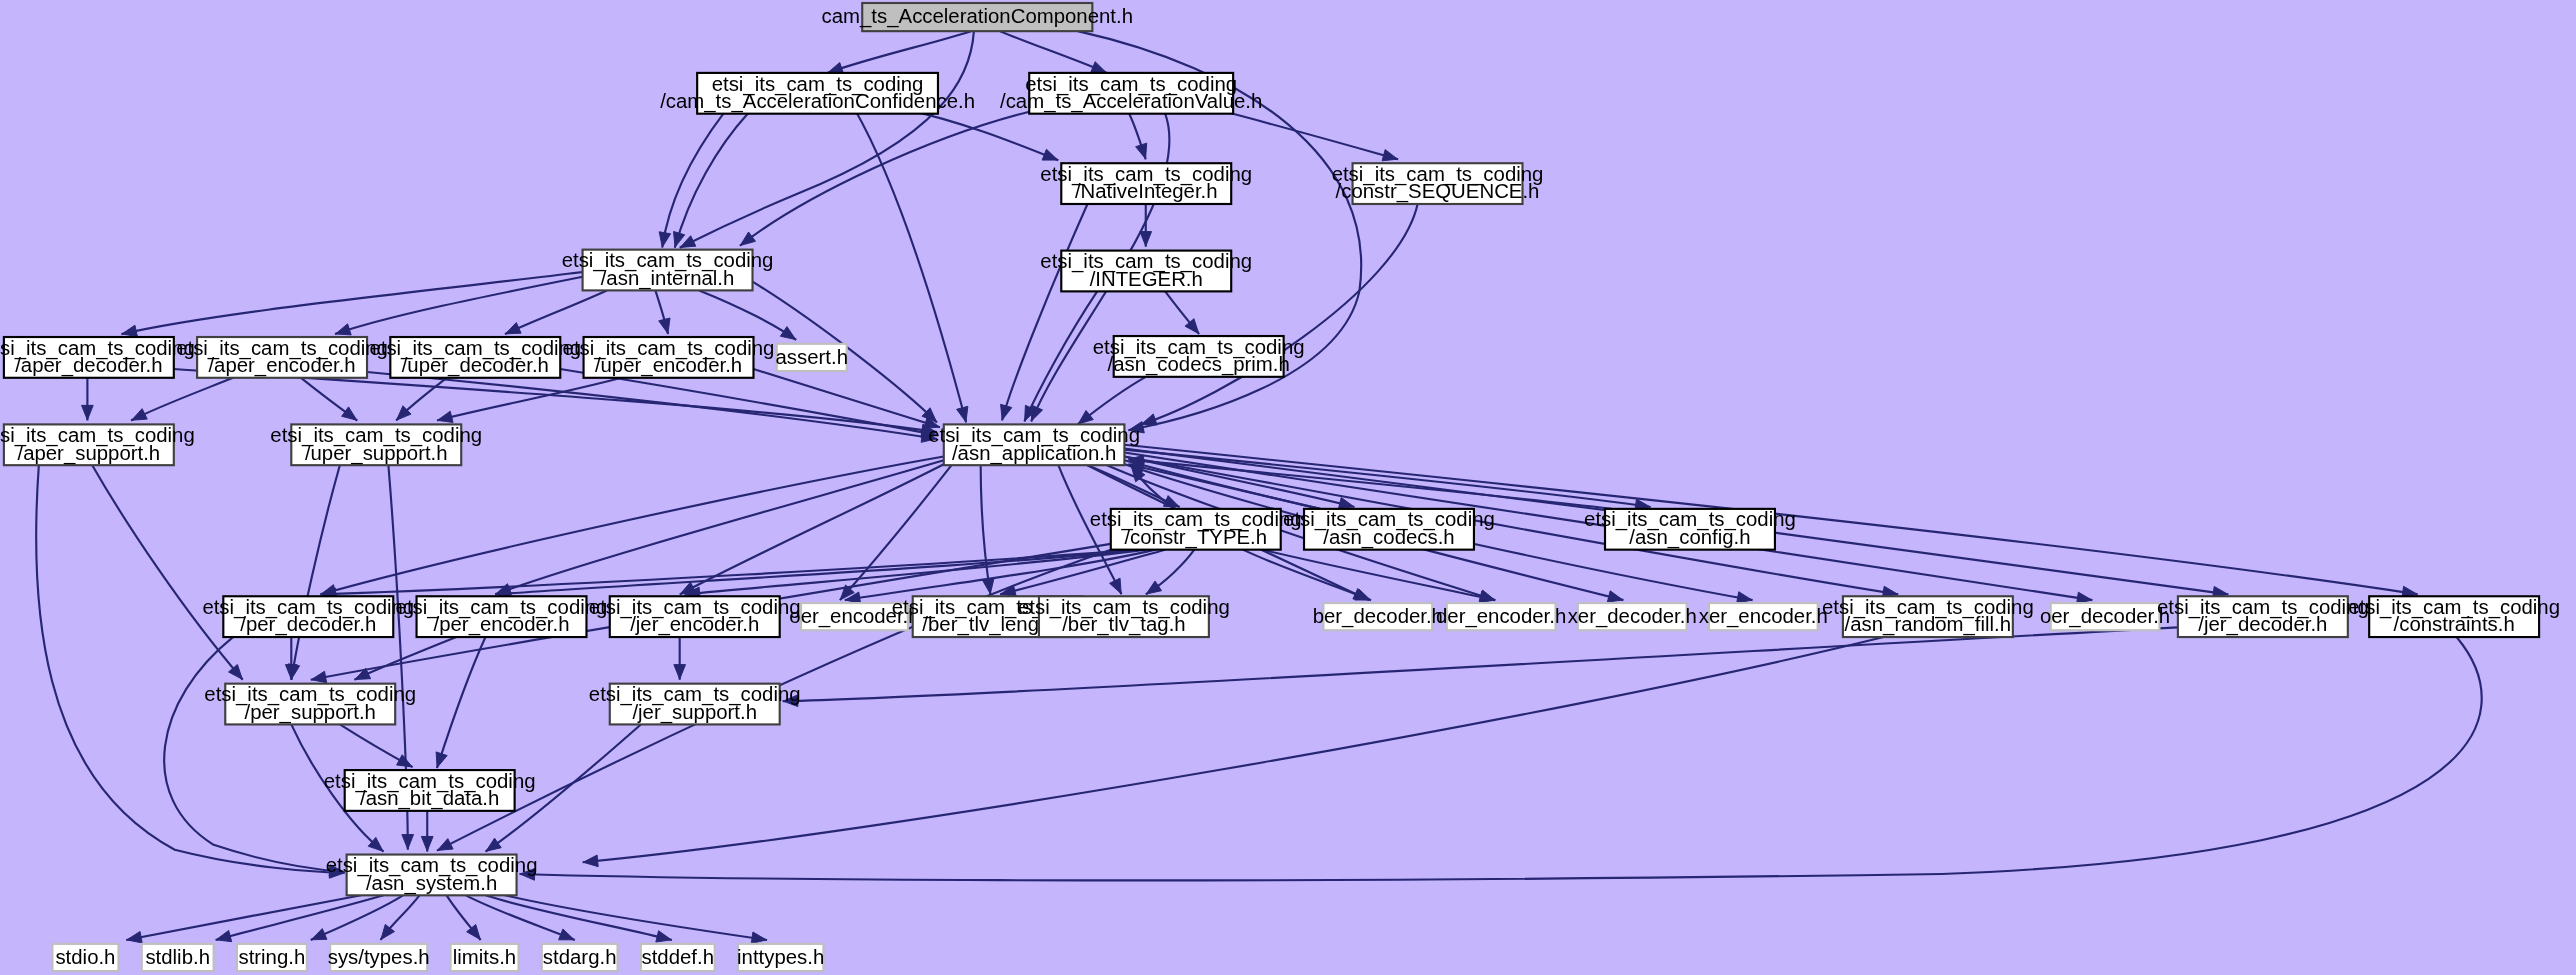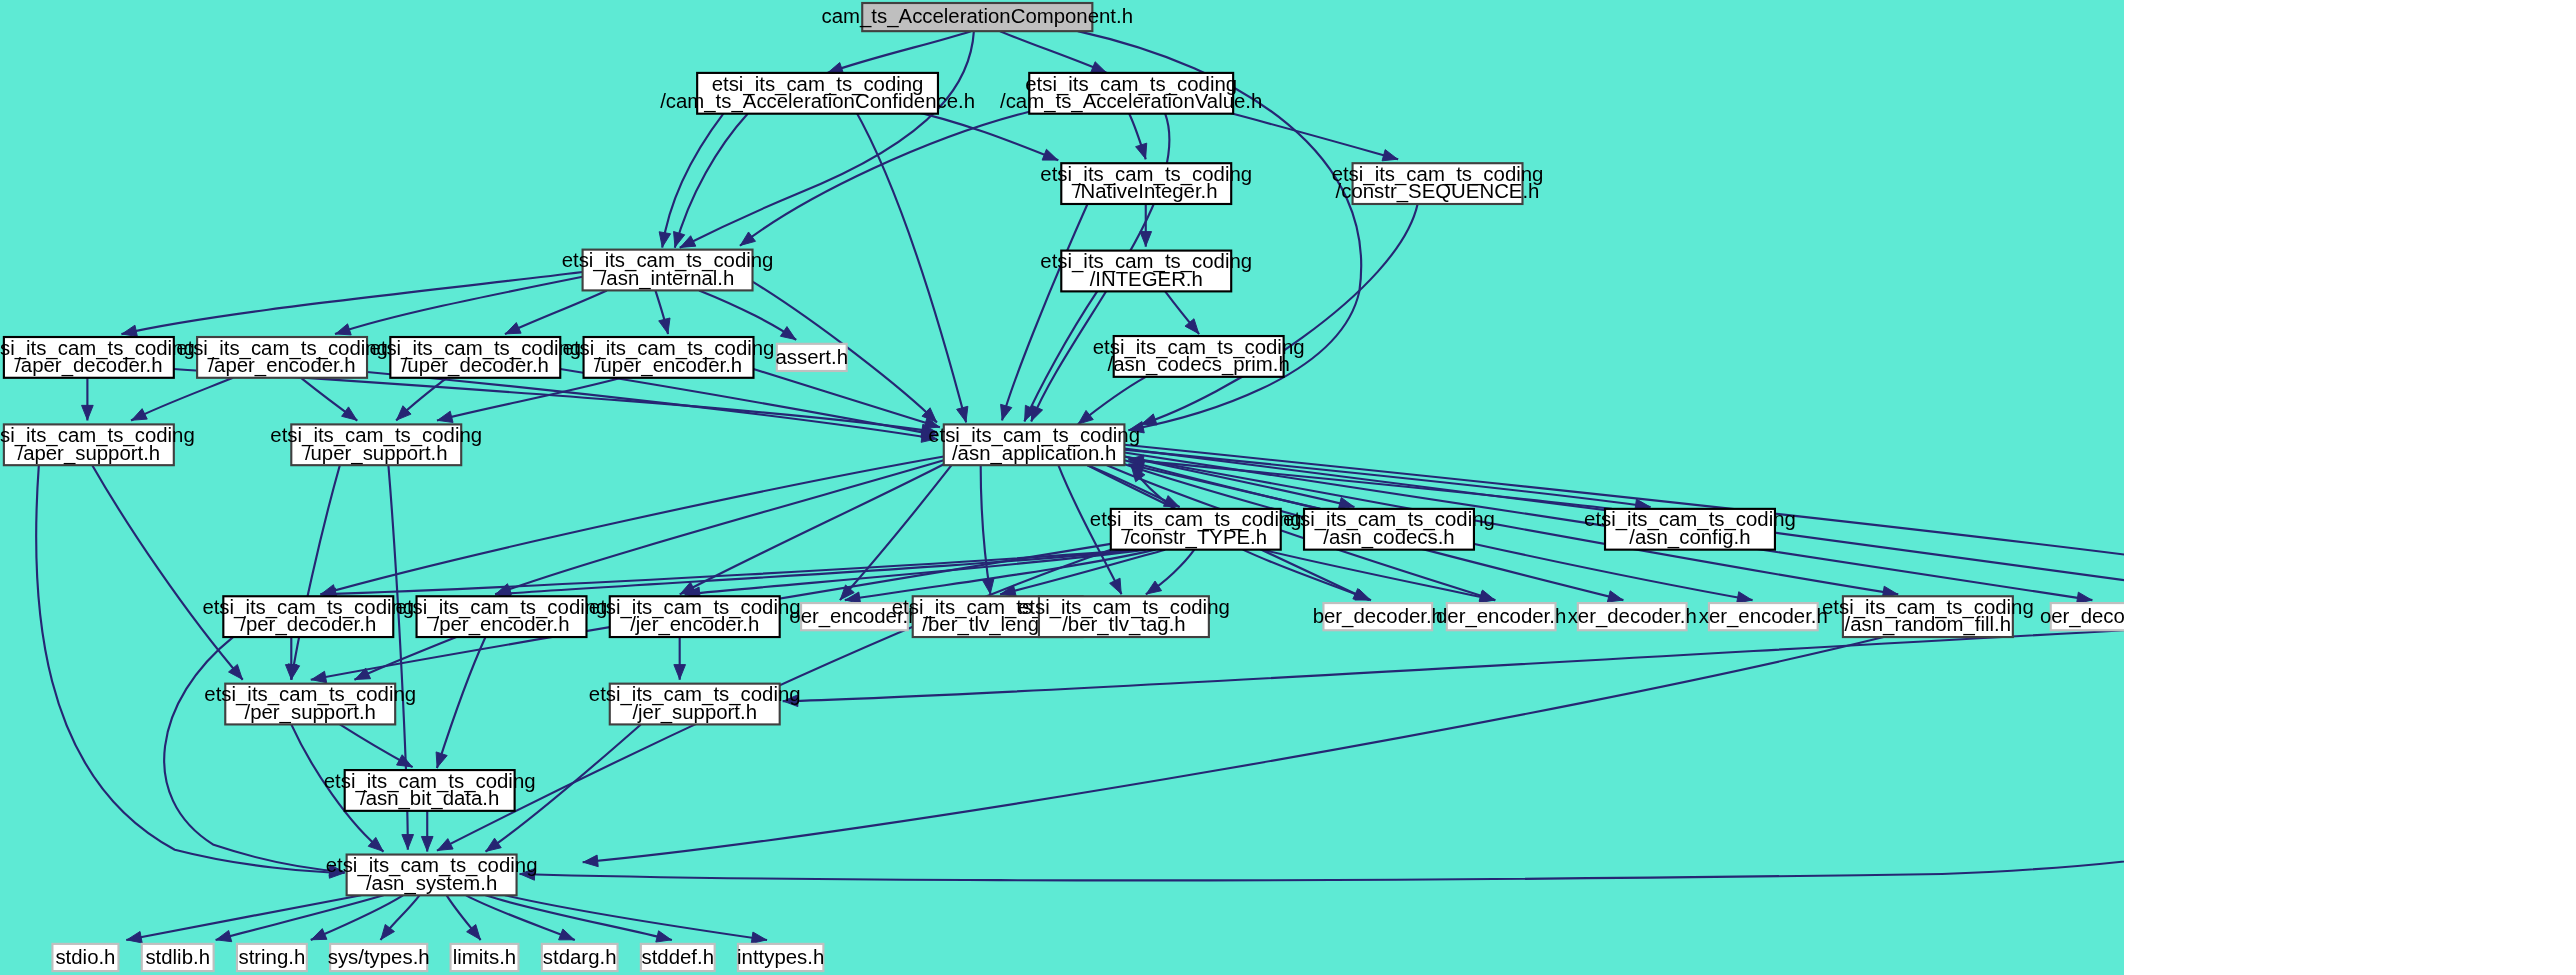--- a/index.html
+++ b/index.html
@@ -1,18 +1,18 @@
 <!DOCTYPE html>
 <html><head>
 <meta charset="utf-8">
 <title>cam_ts_AccelerationComponent.h include dependency graph</title>
 <style>
   html,body{margin:0;padding:0;background:#ffffff;}
   body{font-family:"Liberation Sans", sans-serif;}
-  #graph-root{position:relative;width:2124px;height:976px;background:#5eead4;overflow:hidden;}
+  #graph-root{position:relative;width:2576px;height:976px;background:#c4b5fd;overflow:hidden;}
   svg#graph-svg{position:absolute;left:0;top:0;width:2576px;height:976px;display:block;}
   .node-rect{stroke-width:2.2;}
   .node-label{font-family:"Liberation Sans", sans-serif;font-size:21px;fill:#000000;text-anchor:middle;dominant-baseline:middle;}
   .edge-path{fill:none;stroke:#262673;stroke-width:2.2;}
   .edge-arrow{fill:#262673;stroke:#262673;stroke-width:1;}
 </style>
 </head>
 <body>
 
 <div id="graph-root">

